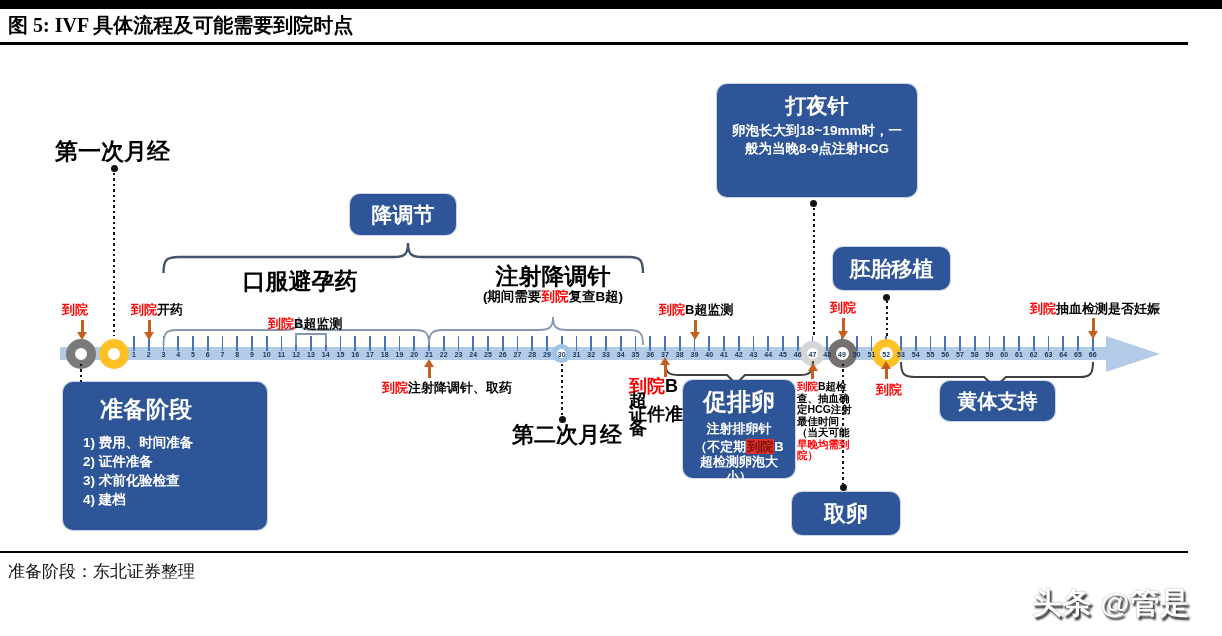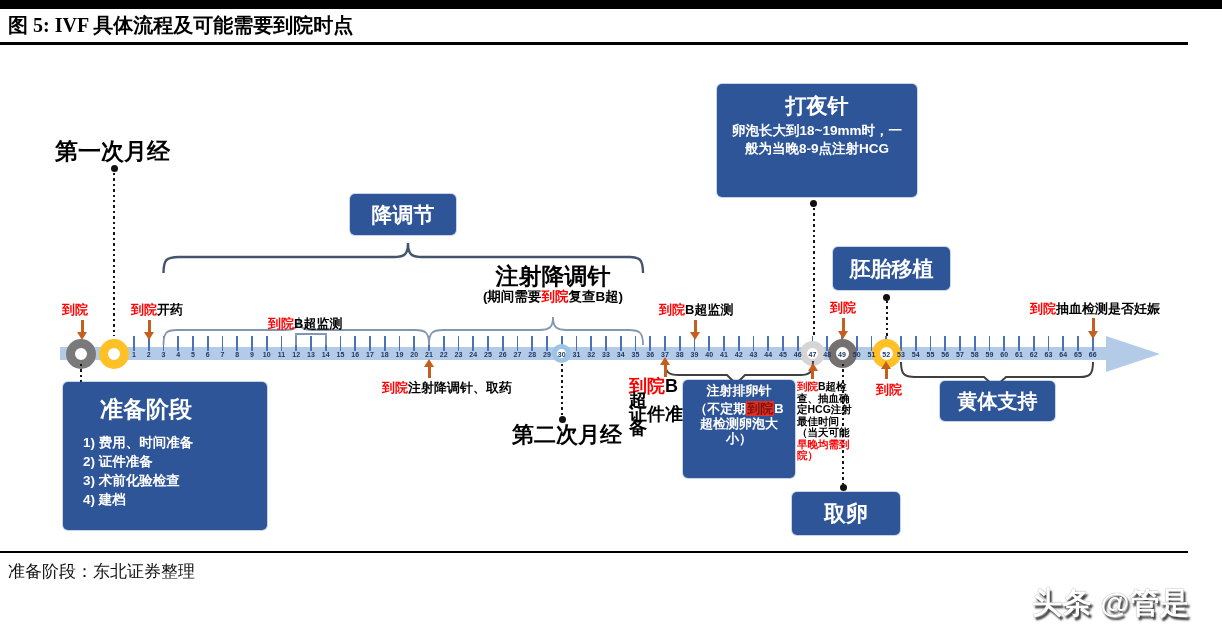--- a/index.html
+++ b/index.html
@@ -31,21 +31,21 @@
     font-weight:bold;color:var(--num-navy);z-index:5;}
   .marker{position:absolute;border-radius:50%;background:#fff;box-sizing:border-box;z-index:4;}
   
   .lbl{position:absolute;font-weight:bold;font-size:13px;color:#000;white-space:nowrap;z-index:9;}
   .red{color:var(--visit-red);}
   .seg-red{color:var(--visit-red);}
   .seg-hl{background:var(--hl-bg);color:#7a120c;padding:0 1px;}
   .period{position:absolute;font-weight:bold;color:#000;white-space:nowrap;z-index:9;}
   .phase{position:absolute;font-weight:bold;color:#000;text-align:center;z-index:9;}
   
-  .bluebox{position:absolute;background:var(--box-blue);color:#fff;border-radius:5px;
+  .bluebox{position:absolute;background:var(--box-blue);color:#fff;border-radius:10px;
     font-weight:bold;text-align:center;z-index:8;box-shadow:0 0 0 1px rgba(46,85,151,.25);}
   
   .arr{position:absolute;width:3px;background:var(--arrow-orange);z-index:7;}
   .arr::after{content:"";position:absolute;left:50%;transform:translateX(-50%);
     border-left:5.5px solid transparent;border-right:5.5px solid transparent;}
   .arr.down::after{bottom:-7.5px;border-top:8px solid var(--arrow-orange);}
   .arr.up::after{top:-7.5px;border-bottom:8px solid var(--arrow-orange);}
   
   .dot-line{position:absolute;width:2.2px;z-index:6;
     background-image:repeating-linear-gradient(to bottom,#151515 0 2.4px,transparent 2.4px 5.4px);}
@@ -239,20 +239,21 @@
   <div class="arr down" style="left:841.5px;top:318px;height:13px;"></div>
   <div class="arr down" style="left:1091.5px;top:318px;height:13px;"></div>
   <div class="arr up" style="left:427.5px;top:366px;height:12px;"></div>
   <div class="arr up" style="left:663.5px;top:364px;height:13px;"></div>
   <div class="arr up" style="left:811px;top:370px;height:9px;"></div>
   <div class="arr up" style="left:884.5px;top:368px;height:11px;"></div>
 
   <div class="period" style="left:55px;top:136px;font-size:23px;">第一次月经</div>
   <div class="period" style="left:512px;top:420px;font-size:22px;">第二次月经</div>
 
+  <div class="phase" style="left:210px;top:266px;width:180px;font-size:23px;">口服避孕药</div>
   <div class="phase" style="left:463px;top:261px;width:180px;font-size:23px;">注射降调针</div>
   <div class="phase" style="left:463px;top:288px;width:180px;font-size:13.5px;"><span>(期间需要</span><span class="seg-red">到院</span><span>复查B超)</span></div>
 
   <div class="lbl" style="left:62px;top:301px;"><span class="red">到院</span></div>
   <div class="lbl" style="left:131px;top:301px;"><span class="red">到院</span><span>开药</span></div>
   <div class="lbl" style="left:268px;top:315px;"><span class="red">到院</span><span>B超监测</span></div>
   <div class="lbl" style="left:382px;top:379px;"><span class="red">到院</span><span>注射降调针、取药</span></div>
   <div class="lbl" style="left:629px;top:379px;font-size:18px;white-space:normal;width:60px;line-height:14px;">
     <div><span class="red">到院</span><span>B超</span></div>
     <div>证件准备</div>
@@ -278,20 +279,21 @@
     <div style="font-size:23px;padding:12px 0 0 37px;">准备阶段</div>
     <div style="font-size:13.5px;line-height:19px;padding:8px 0 0 20px;">
       <div>1) 费用、时间准备</div>
       <div>2) 证件准备</div>
       <div>3) 术前化验检查</div>
       <div>4) 建档</div>
     </div>
   </div>
 
   <div class="bluebox" style="left:683px;top:380px;width:112px;height:98px;">
+    <div style="font-size:24px;padding-top:6px;">促排卵</div>
     <div style="font-size:13px;padding-top:2px;">注射排卵针</div>
     <div style="font-size:13px;line-height:15px;padding:1px 5px 0 5px;"><span>（不定期</span><span class="seg-hl">到院</span><span>B超检测卵泡大小）</span></div>
   </div>
 
   <div class="bluebox" style="left:792px;top:492px;width:108px;height:43px;font-size:22px;line-height:43px;">取卵</div>
 
   <div class="abs foot-rule"></div>
   <div class="abs source">准备阶段：东北证券整理</div>
   <div class="abs watermark">头条 @管是</div>
 

